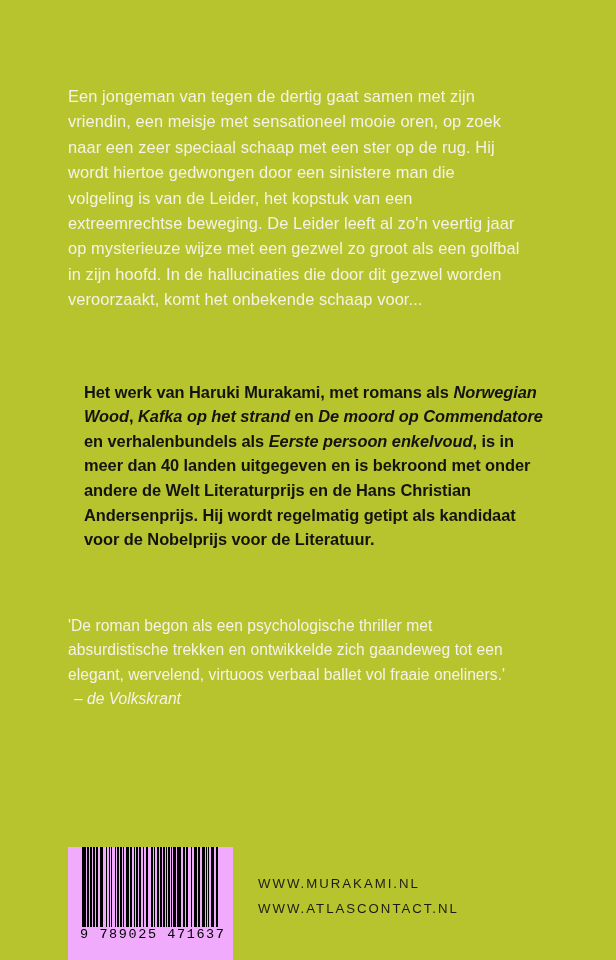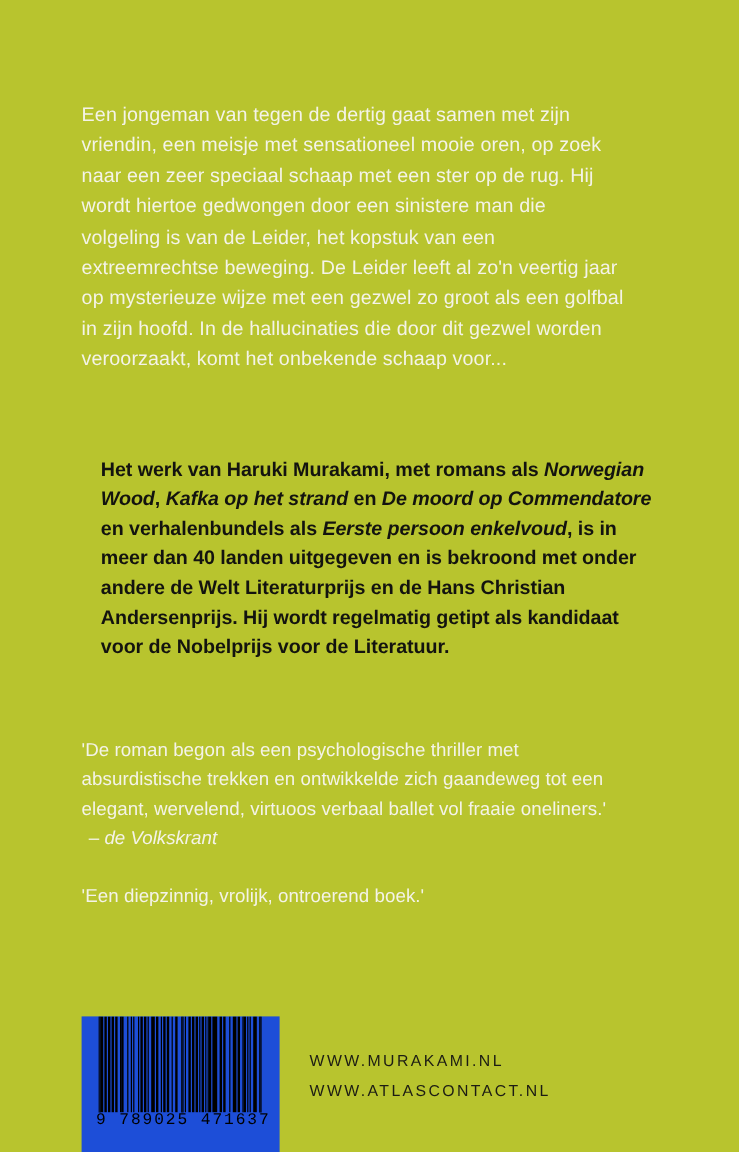--- a/index.html
+++ b/index.html
@@ -86,21 +86,21 @@
     font-style: normal;
   }
 
   
   .barcode-panel {
     position: absolute;
     left: 68px;
     top: 847px;
     width: 165px;
     height: 113px;
-    background: #1d4ed8;
+    background: #f0abfc;
   }
   .barcode-bars {
     position: absolute;
     left: 14px;
     top: 0px;
     width: 137px;
     height: 80px;
     display: flex;
     align-items: flex-start;
     overflow: hidden;
@@ -153,21 +153,20 @@
     </p>
 
     <div class="quotes">
 
       <div class="quote-block">
         <p class="quote-text">'De roman begon als een psychologische thriller met absurdistische trekken en ontwikkelde zich gaandeweg tot een elegant, wervelend, virtuoos verbaal ballet vol fraaie oneliners.'</p>
         <p class="quote-source"><span class="plain">– </span><span class="plain"></span><span>de Volkskrant</span></p>
       </div>
 
       <div class="quote-block">
-        <p class="quote-text">'Een diepzinnig, vrolijk, ontroerend boek.'</p>
       </div>
 
       <div class="quote-block">
       </div>
 
     </div>
   </div>
 
   <div class="barcode-panel">
     <div class="barcode-bars" id="barcode-bars">

